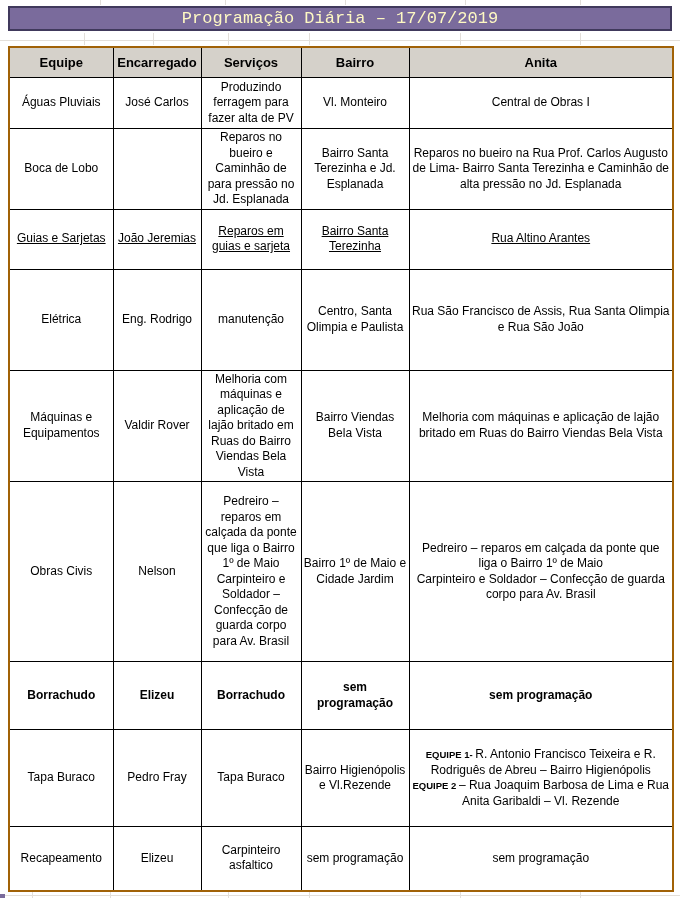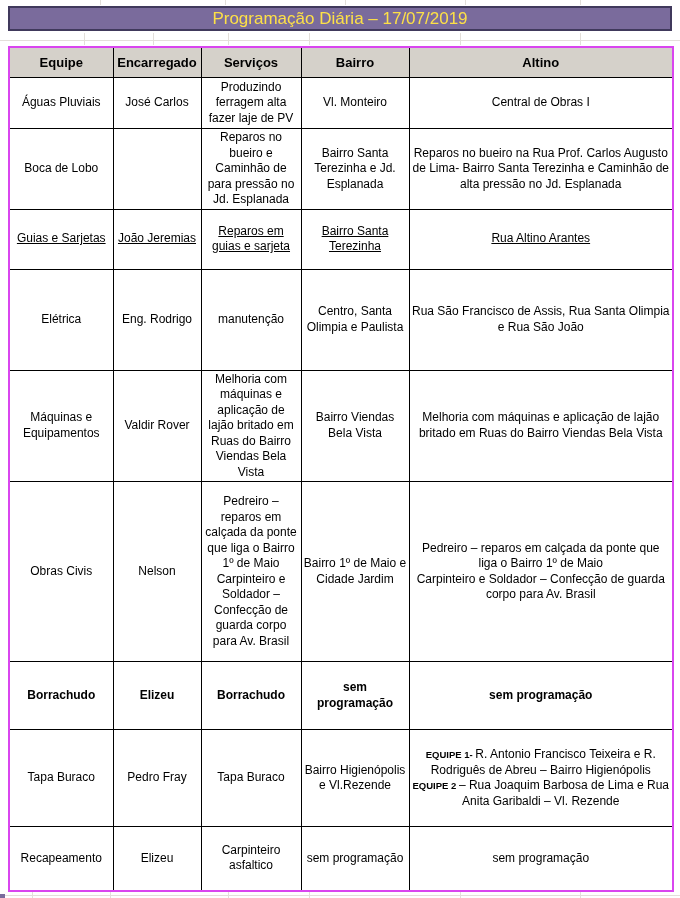--- a/index.html
+++ b/index.html
@@ -19,33 +19,33 @@
     left: 8px; top: 6px;
     width: 664px; height: 25px;
     box-sizing: border-box;
     background: #7a6b9c;
     border: 2px solid #40395c;
     display: flex;
     align-items: center;
     justify-content: center;
   }
   .title-bar span {
-    font-family: Liberation Sans, sans-serif;
+    font-family: Liberation Mono, monospace;
     font-size: 17px;
     font-weight: 500;
-    color: #fde047;
+    color: #fef9c3;
     white-space: nowrap;
   }
   table.schedule {
     position: absolute;
     left: 8px; top: 46px;
     width: 664px;
     border-collapse: collapse;
     table-layout: fixed;
-    border: 2px solid #d946ef;
+    border: 2px solid #a16207;
   }
   table.schedule th, table.schedule td {
     border: 1.5px solid #000;
     text-align: center;
     vertical-align: middle;
     padding: 1px 2px;
     font-size: 12px;
     line-height: 15.5px;
     white-space: pre-line;
     overflow: hidden;
@@ -107,28 +107,28 @@
       <col style="width:100px">
       <col style="width:108px">
       <col style="width:264px">
     </colgroup>
     <thead>
       <tr>
         <th>Equipe</th>
         <th>Encarregado</th>
         <th>Serviços</th>
         <th>Bairro</th>
-        <th>Altino</th>
+        <th>Anita</th>
       </tr>
     </thead>
     <tbody id="schedule-body">
         <tr style="height: 51px;">
           <td>Águas Pluviais</td>
           <td>José Carlos</td>
-          <td>Produzindo ferragem alta fazer laje de PV</td>
+          <td>Produzindo ferragem para fazer alta de PV</td>
           <td>Vl. Monteiro</td>
           <td>Central de Obras I</td>
         </tr>
         <tr style="height: 80px;">
           <td>Boca de Lobo</td>
           <td></td>
           <td>Reparos no bueiro e Caminhão de para pressão no Jd. Esplanada</td>
           <td>Bairro Santa Terezinha e Jd. Esplanada</td>
           <td>Reparos no bueiro na Rua Prof. Carlos Augusto de Lima-  Bairro Santa Terezinha e Caminhão de alta pressão no Jd. Esplanada</td>
         </tr>

